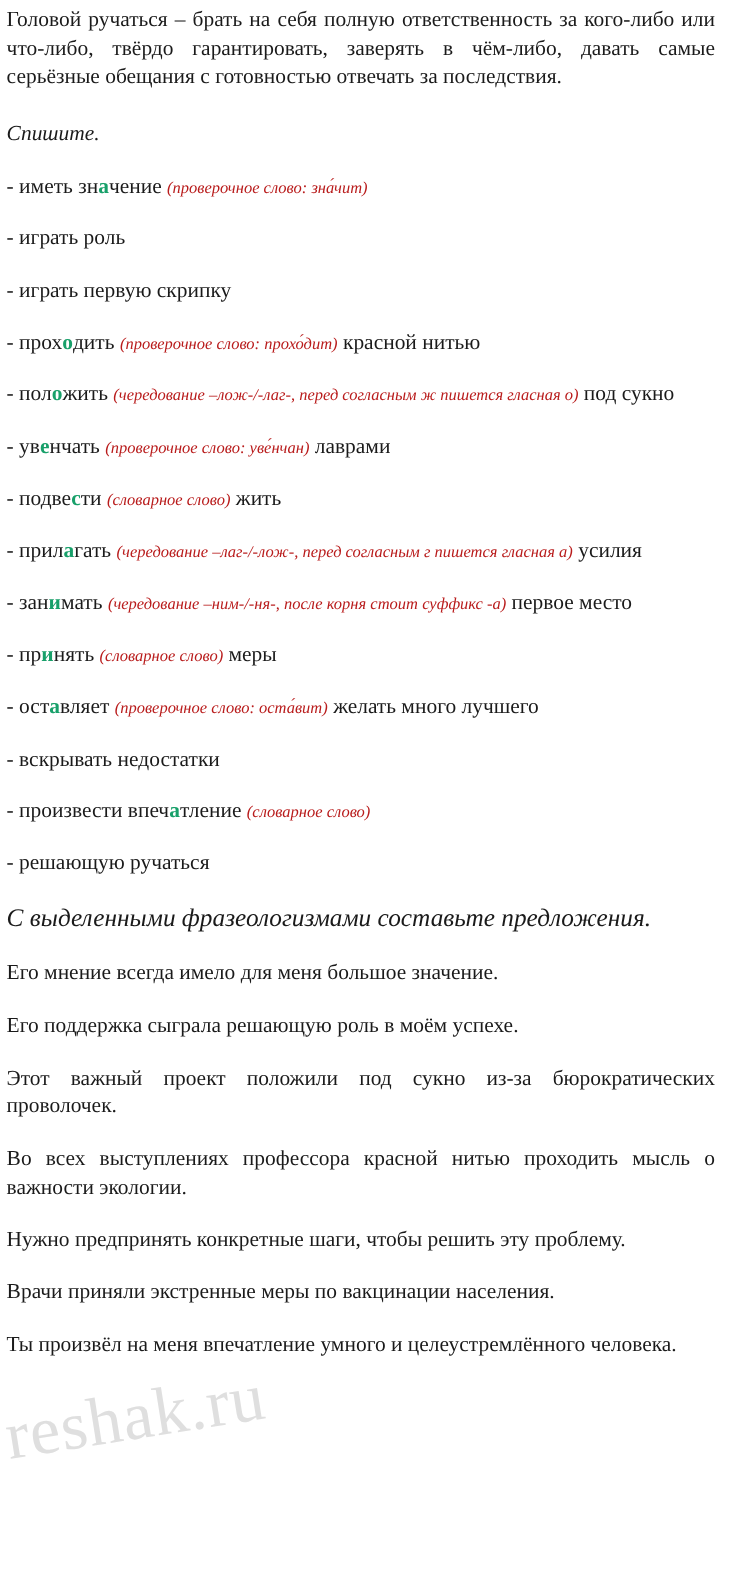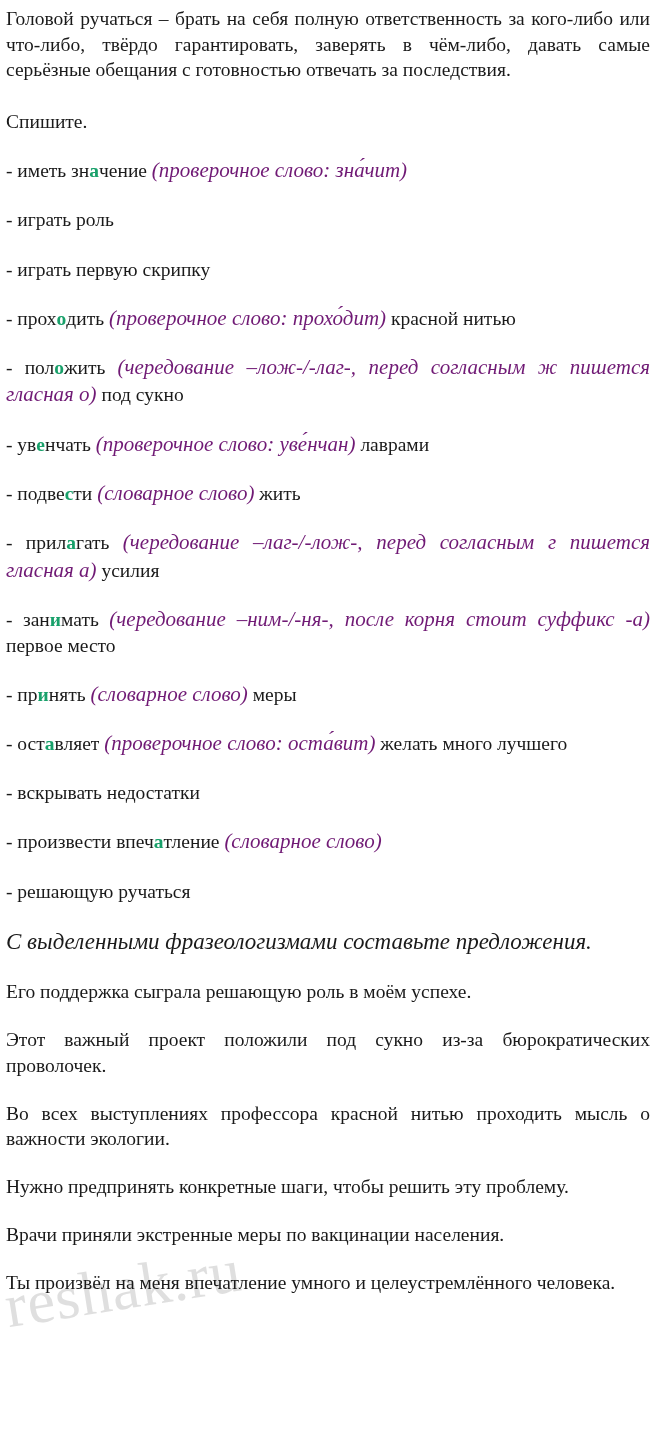--- a/index.html
+++ b/index.html
@@ -28,32 +28,33 @@
     line-height: 1.32;
   }
   .justify {
     text-align: justify;
     text-justify: inter-word;
   }
   .intro {
     margin-bottom: 26px;
   }
   .italic-head {
+    font-style: italic;
     font-size: 19.5px;
     margin-bottom: 22px;
   }
   .item {
     margin: 0 0 22px 0;
     font-size: 19.5px;
     line-height: 1.3;
   }
   .note {
     font-style: italic;
-    color: #701a75;
-    font-size: 21px;
+    color: #b91c1c;
+    font-size: 15px;
   }
   .hl {
     color: #18a06a;
     font-weight: bold;
   }
   .sent {
     margin: 0 0 22px 0;
     font-size: 19.5px;
     line-height: 1.32;
   }
@@ -116,20 +117,21 @@
 
     <p class="item justify"><span>- произвести впеч</span><span class="hl">а</span><span>тление</span> <span class="note">(словарное слово)</span><span></span></p>
 
     <p class="item justify"><span>- решающую ручаться</span><span class="hl"></span><span></span><span class="note"></span><span></span></p>
 
   </div>
 
   <p class="task-line">С выделенными фразеологизмами составьте предложения.</p>
 
   <div>
+    <p class="sent justify">Его мнение всегда имело для меня большое значение.</p>
     <p class="sent justify">Его поддержка сыграла решающую роль в моём успехе.</p>
     <p class="sent justify">Этот важный проект положили под сукно из-за бюрократических проволочек.</p>
     <p class="sent justify">Во всех выступлениях профессора красной нитью проходить мысль о важности экологии.</p>
     <p class="sent justify">Нужно предпринять конкретные шаги, чтобы решить эту проблему.</p>
     <p class="sent justify">Врачи приняли экстренные меры по вакцинации населения.</p>
     <p class="sent justify">Ты произвёл на меня впечатление умного и целеустремлённого человека.</p>
   </div>
 
 </div>
 

